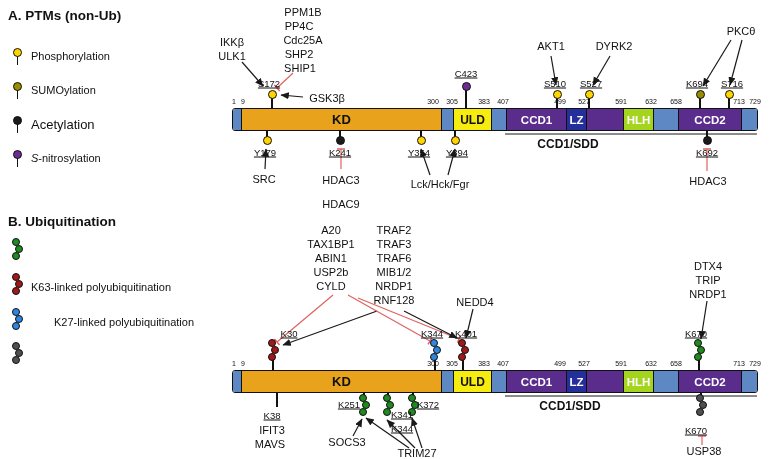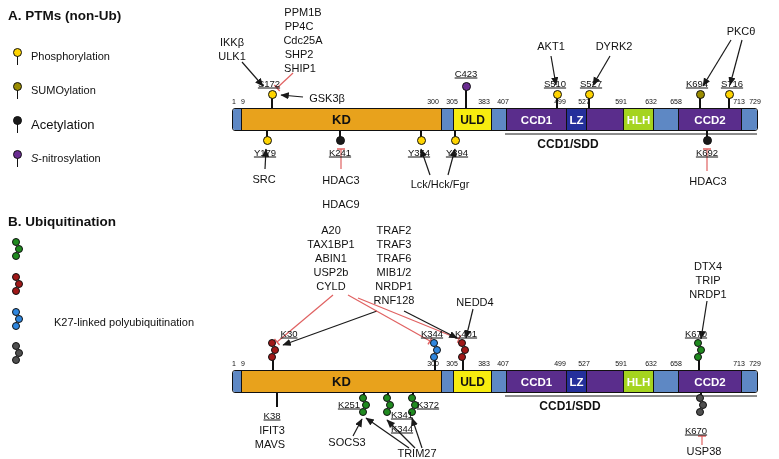--- a/index.html
+++ b/index.html
@@ -263,20 +263,21 @@
     <div style="position: absolute; left: 31px; top: 124px; transform: translateY(-50%); font-size: 13px; white-space: nowrap;">Acetylation</div>
     <div style="position: absolute; left: 16.8px; top: 157px; width: 1.3px; height: 10px; background: rgb(17, 17, 17);"></div>
     <div style="position: absolute; left: 13px; top: 149.5px; width: 9px; height: 9px; border-radius: 50%; border: 1px solid rgb(17, 17, 17); background: rgb(106, 44, 145);"></div>
     <div style="position: absolute; left: 31px; top: 158px; transform: translateY(-50%); font-size: 11px; white-space: nowrap;"><i>S</i>-nitrosylation</div>
     <div style="position: absolute; left: 12px; top: 238px; width: 8px; height: 8px; border-radius: 50%; border: 1px solid rgb(17, 17, 17); background: rgb(31, 138, 31);"></div>
     <div style="position: absolute; left: 15px; top: 245px; width: 8px; height: 8px; border-radius: 50%; border: 1px solid rgb(17, 17, 17); background: rgb(31, 138, 31);"></div>
     <div style="position: absolute; left: 12px; top: 252px; width: 8px; height: 8px; border-radius: 50%; border: 1px solid rgb(17, 17, 17); background: rgb(31, 138, 31);"></div>
     <div style="position: absolute; left: 12px; top: 273px; width: 8px; height: 8px; border-radius: 50%; border: 1px solid rgb(17, 17, 17); background: rgb(160, 24, 24);"></div>
     <div style="position: absolute; left: 15px; top: 280px; width: 8px; height: 8px; border-radius: 50%; border: 1px solid rgb(17, 17, 17); background: rgb(160, 24, 24);"></div>
     <div style="position: absolute; left: 12px; top: 287px; width: 8px; height: 8px; border-radius: 50%; border: 1px solid rgb(17, 17, 17); background: rgb(160, 24, 24);"></div>
+    <div style="position: absolute; left: 31px; top: 287px; transform: translateY(-50%); font-size: 11px; white-space: nowrap;">K63-linked polyubiquitination</div>
     <div style="position: absolute; left: 12px; top: 308px; width: 8px; height: 8px; border-radius: 50%; border: 1px solid rgb(17, 17, 17); background: rgb(46, 134, 222);"></div>
     <div style="position: absolute; left: 15px; top: 315px; width: 8px; height: 8px; border-radius: 50%; border: 1px solid rgb(17, 17, 17); background: rgb(46, 134, 222);"></div>
     <div style="position: absolute; left: 12px; top: 322px; width: 8px; height: 8px; border-radius: 50%; border: 1px solid rgb(17, 17, 17); background: rgb(46, 134, 222);"></div>
     <div style="position: absolute; left: 31px; top: 322px; transform: translateY(-50%); font-size: 11px; white-space: nowrap; padding-left: 23px;">K27-linked polyubiquitination</div>
     <div style="position: absolute; left: 12px; top: 342px; width: 8px; height: 8px; border-radius: 50%; border: 1px solid rgb(17, 17, 17); background: rgb(79, 79, 79);"></div>
     <div style="position: absolute; left: 15px; top: 349px; width: 8px; height: 8px; border-radius: 50%; border: 1px solid rgb(17, 17, 17); background: rgb(79, 79, 79);"></div>
     <div style="position: absolute; left: 12px; top: 356px; width: 8px; height: 8px; border-radius: 50%; border: 1px solid rgb(17, 17, 17); background: rgb(79, 79, 79);"></div>
   </div>
 
 </body></html>

